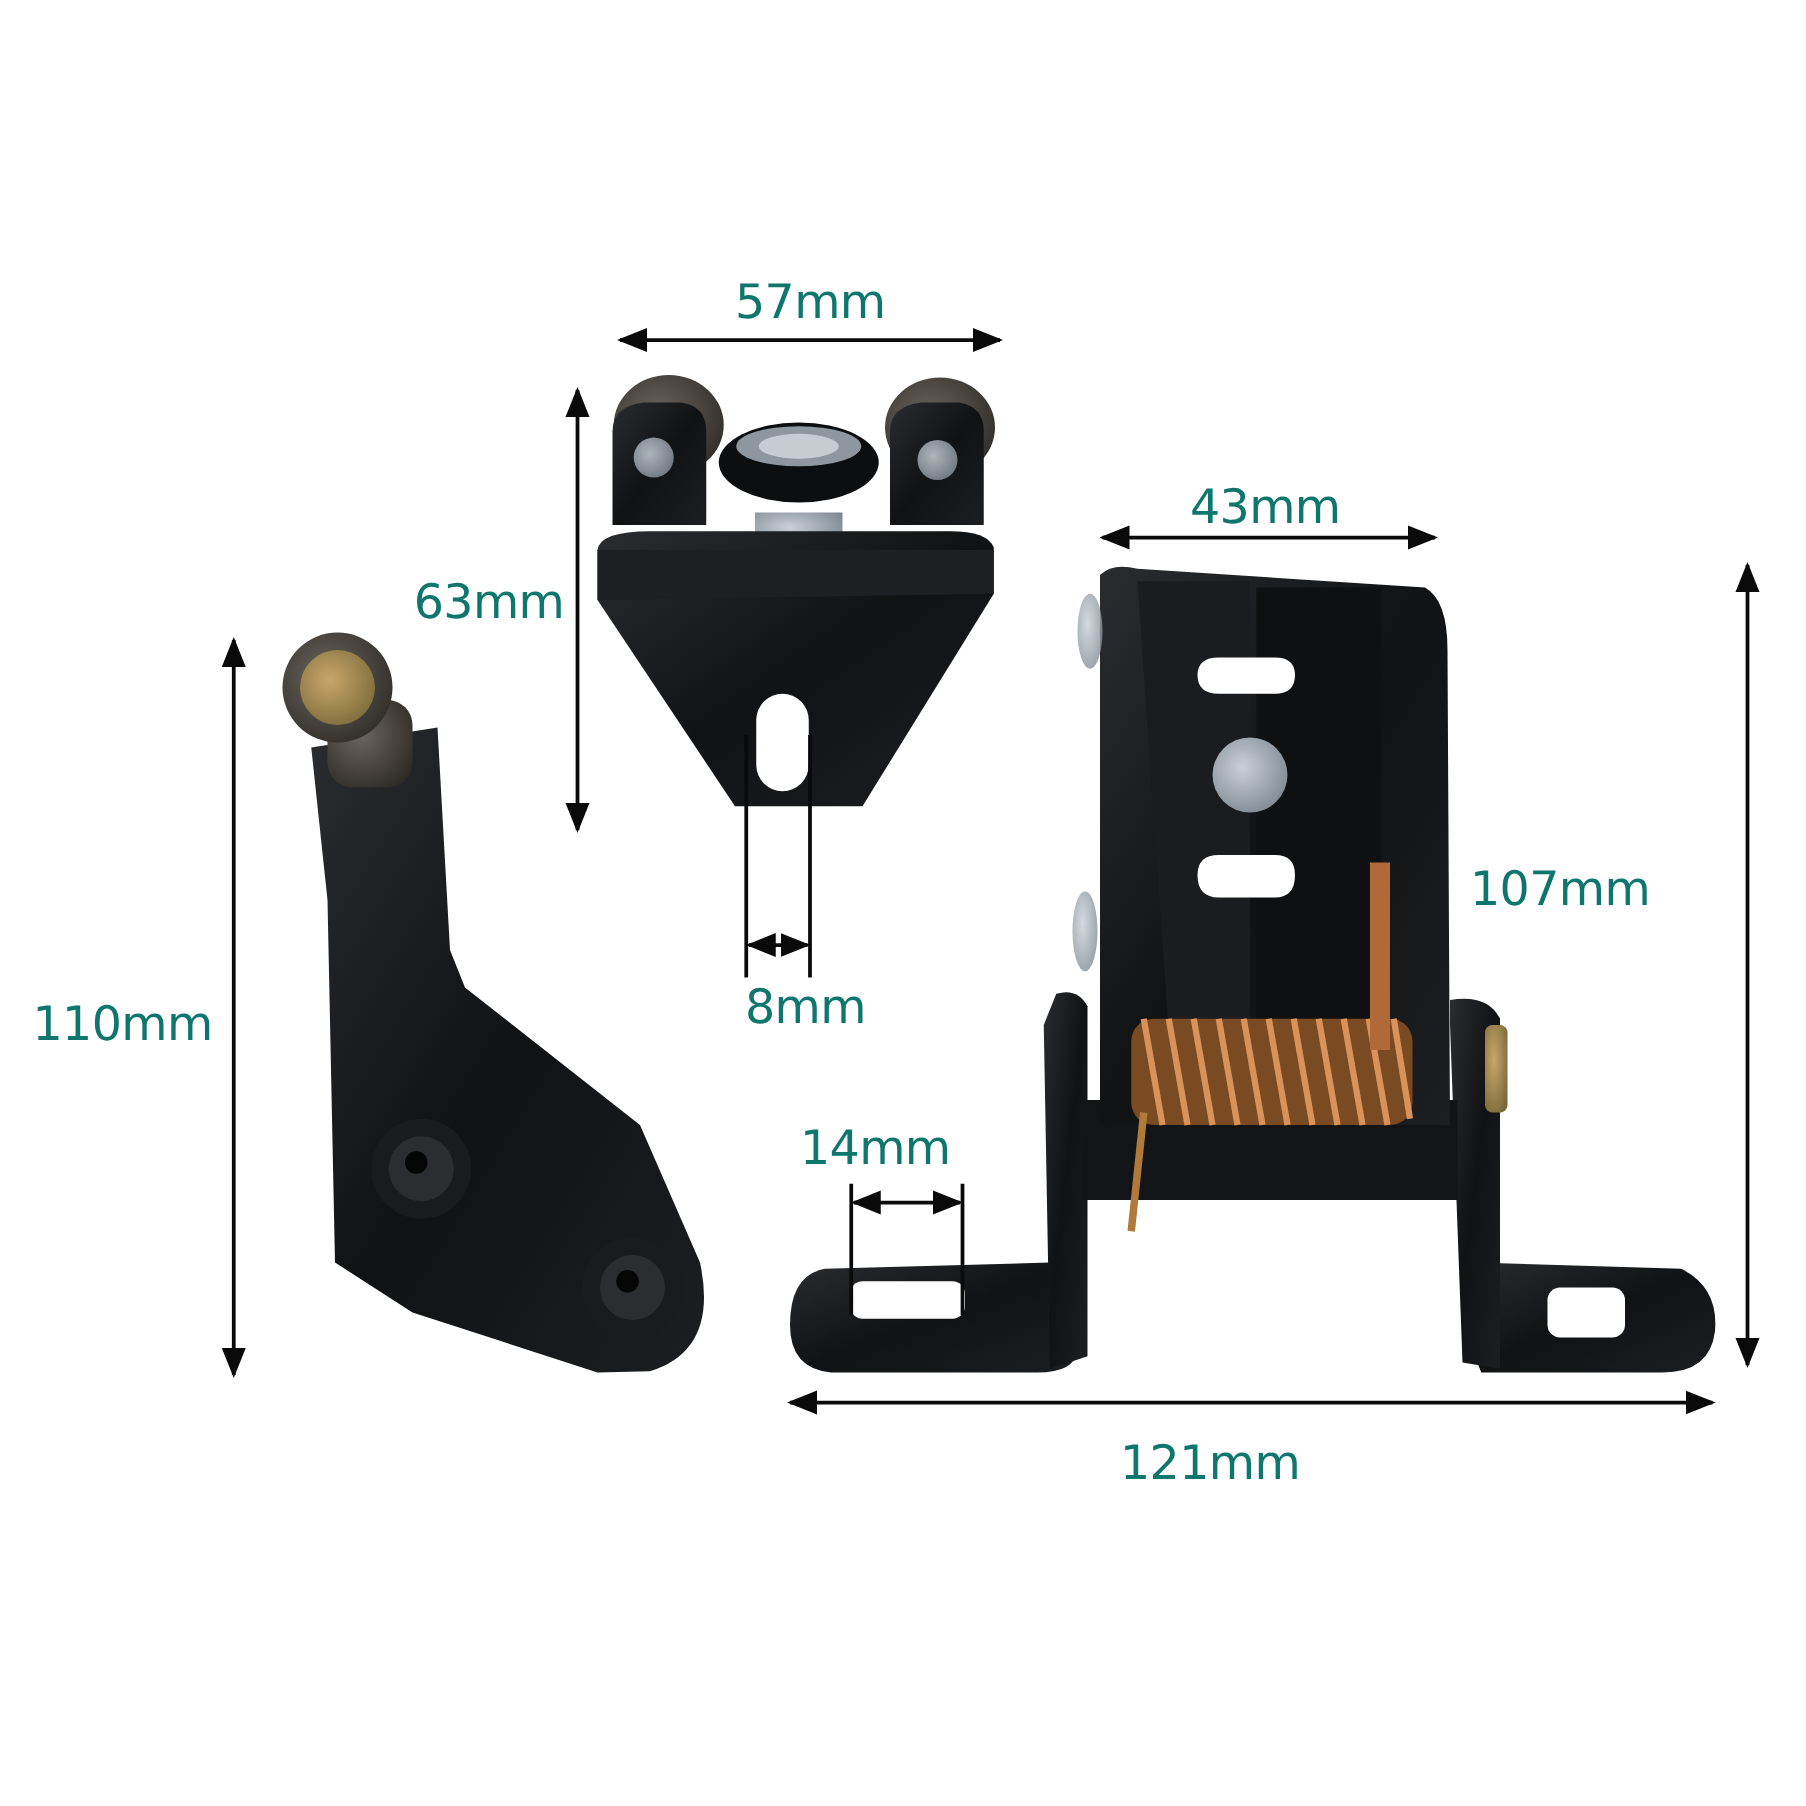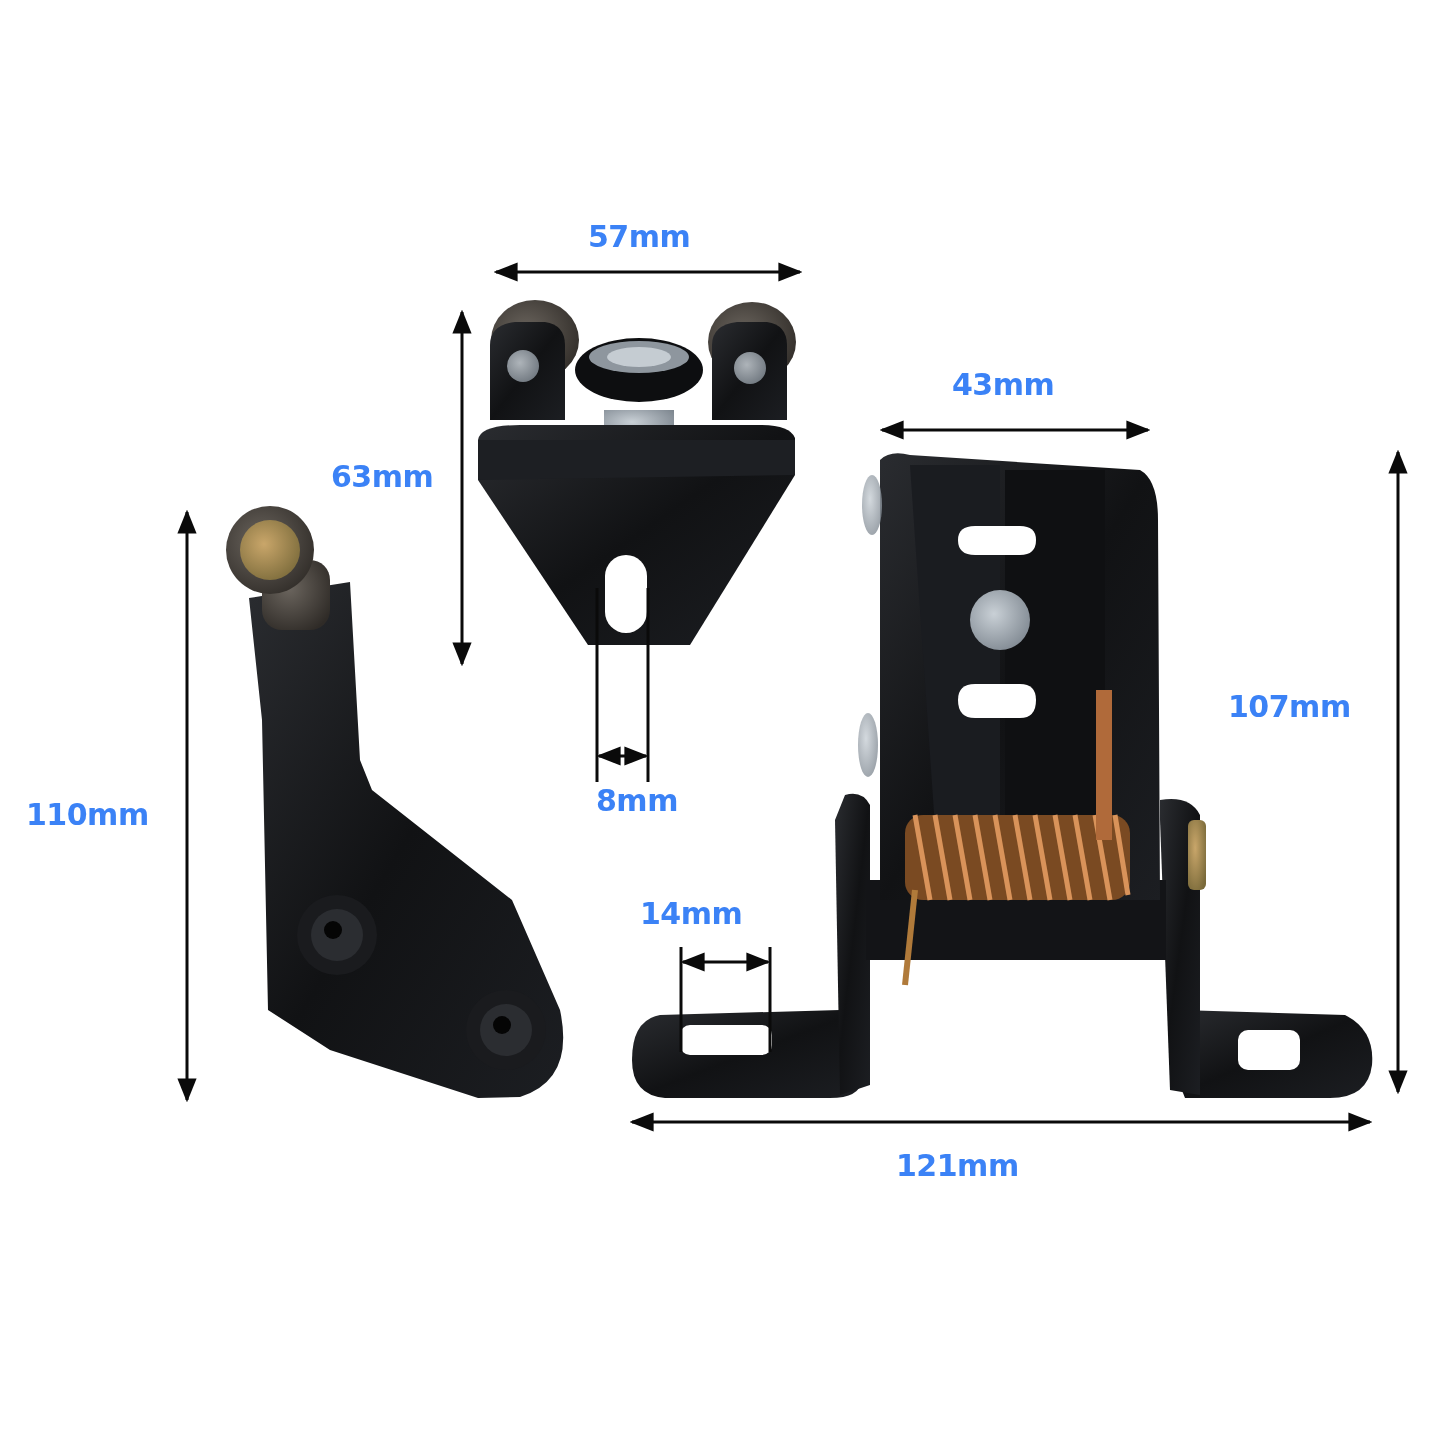--- a/index.html
+++ b/index.html
@@ -1,22 +1,22 @@
 <!DOCTYPE html>
 <html><head>
 <meta charset="utf-8">
 <style>
   html, body { margin: 0; padding: 0; background: #ffffff; }
   #stage { position: relative; width: 1445px; height: 1445px; background: #ffffff; overflow: hidden; }
   .label {
     position: absolute;
     font-family: "DejaVu Sans", sans-serif;
-    font-size: 30px;
-    font-weight: 700;
-    color: #3b82f6;
+    font-size: 38px;
+    font-weight: 400;
+    color: #0f766e;
     white-space: nowrap;
     letter-spacing: -0.5px;
     line-height: 1;
   }
   svg.layer { position: absolute; left: 0; top: 0; }
 </style>
 </head>
 <body>
 
 <div id="stage">
@@ -146,18 +146,18 @@
       <line x1="683" y1="962" x2="768" y2="962" marker-start="url(#arr)" marker-end="url(#arr)"></line>
 
       <line x1="632" y1="1122" x2="1370" y2="1122" marker-start="url(#arr)" marker-end="url(#arr)"></line>
     </g>
   </svg>
 
   <div class="label" style="left:588px; top:222px;">57mm</div>
   <div class="label" style="left:331px; top:462px;text-align:right;">63mm</div>
   <div class="label" style="left:574px; top:786px;margin-left:22px;">8mm</div>
   <div class="label" style="left:26px; top:800px;">110mm</div>
-  <div class="label" style="left:952px; top:370px;">43mm</div>
-  <div class="label" style="left:1228px; top:692px;">107mm</div>
+  <div class="label" style="left:952px; top:386px;">43mm</div>
+  <div class="label" style="left:1176px; top:692px;">107mm</div>
   <div class="label" style="left:640px; top:899px;">14mm</div>
   <div class="label" style="left:896px; top:1151px;">121mm</div>
 
 </div>
 
 </body></html>

